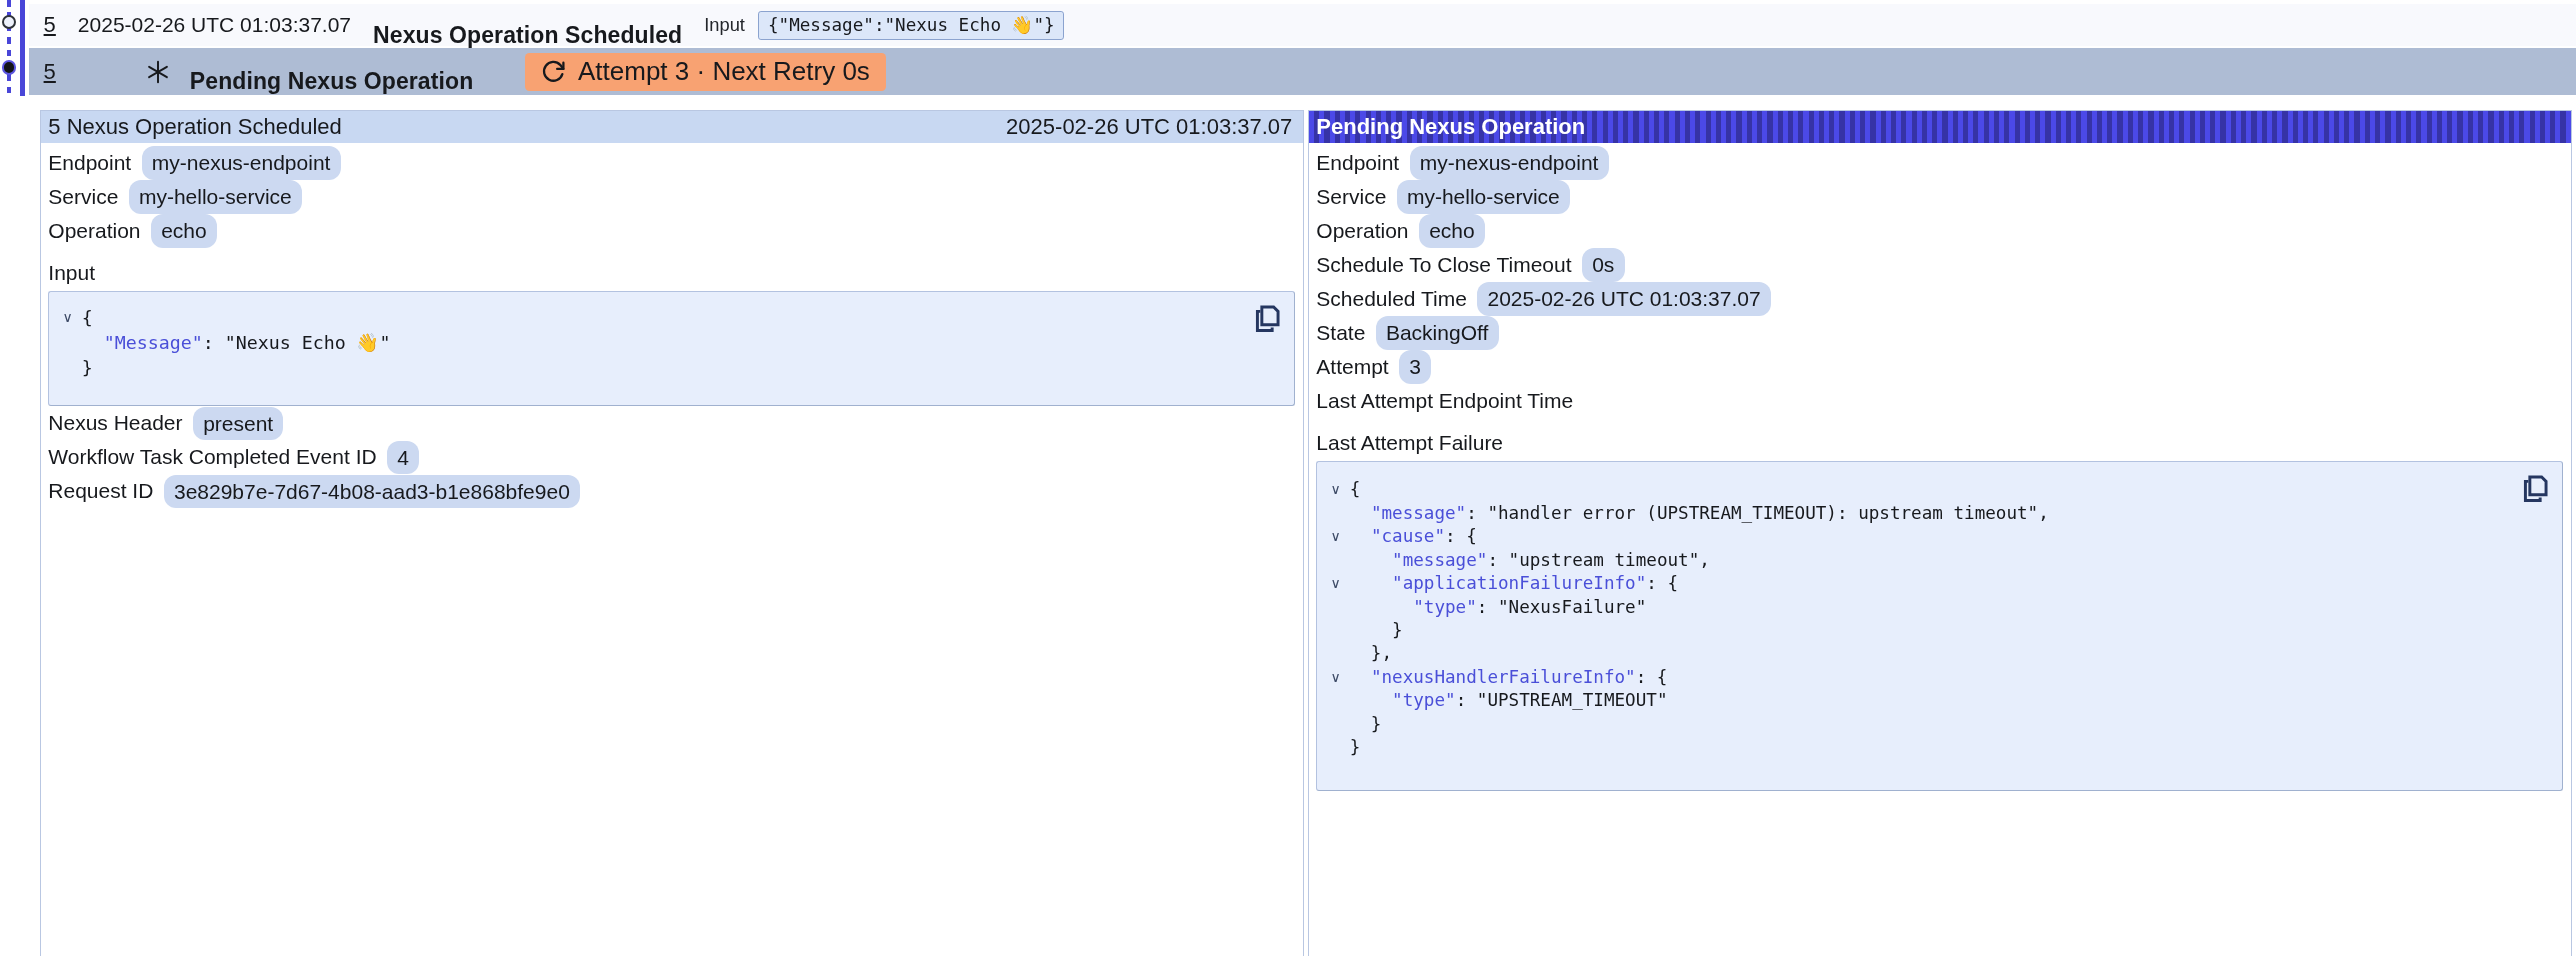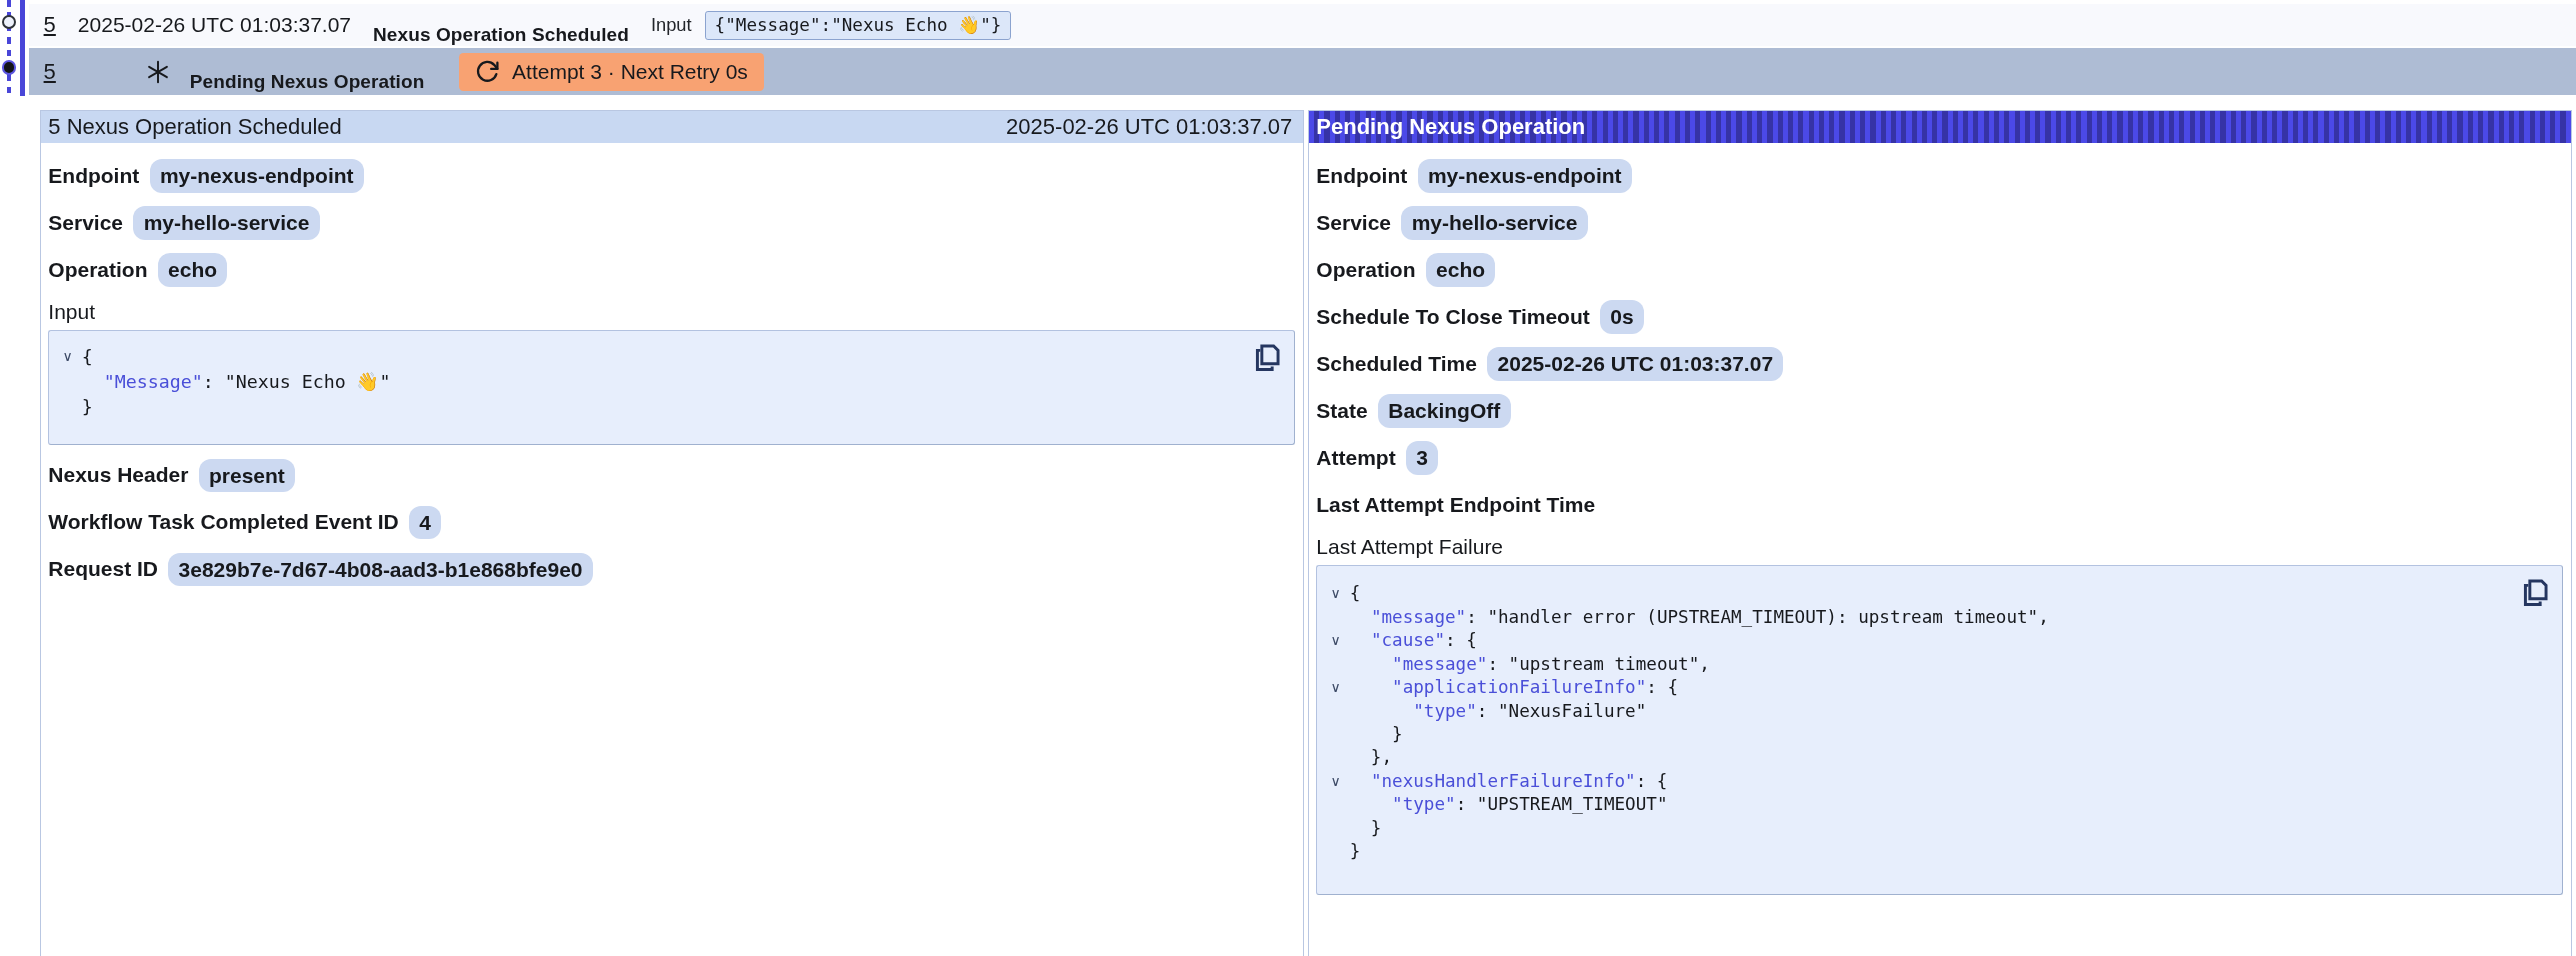--- a/index.html
+++ b/index.html
@@ -35,46 +35,46 @@
   .rail-bar{position:absolute;left:20px;top:0;width:5.1px;height:96px;background:var(--indigo);}
   .node{position:absolute;width:14.6px;height:14.6px;border-radius:50%;}
   .node-open{left:1.5px;top:14.6px;background:#eef2fb;border:2.2px solid #2f3338;}
   .node-filled{left:1.5px;top:60px;background:#141518;border:2.2px solid #5b55e0;}
   
   .erow{position:absolute;left:29px;right:0;display:flex;align-items:center;padding-left:14.6px;}
   .row1{top:4.4px;height:42px;background:var(--row-event-bg);gap:22px;}
   .row2{top:48px;height:47px;background:var(--row-pending-bg);gap:19px;}
   .evt-id{text-decoration:underline;color:var(--ink);cursor:pointer;font-size:22px;}
   .evt-time{font-size:21px;}
-  .evt-title{font-weight:700;font-size:19px;letter-spacing:0.1px;margin-top:20px;}
+  .evt-title{font-weight:700;font-size:23px;letter-spacing:0.1px;margin-top:20px;}
   .input-label{font-size:18.3px;color:#23262b;}
   .chip{
     font-family:"DejaVu Sans Mono","Liberation Mono",monospace;font-size:17.6px;
     background:var(--chip-bg);border:1.5px solid var(--chip-border);border-radius:2.9px;
     padding:3.7px 8.8px;margin-left:-8.8px;white-space:pre;
   }
   .asterisk{margin-left:70px;display:inline-flex;}
   .attempt-badge{
-    margin-left:16px;display:inline-flex;align-items:center;gap:11.7px;
-    background:var(--attempt-bg);border-radius:4.4px;padding:5.9px 16px;height:38px;font-size:21px;
+    margin-left:33px;display:inline-flex;align-items:center;gap:11.7px;
+    background:var(--attempt-bg);border-radius:4.4px;padding:5.9px 16px;height:38px;font-size:26px;
   }
   
   .panels{position:absolute;left:40px;top:110px;right:4.4px;bottom:0;display:flex;gap:4.4px;}
   .panel{flex:1;background:#fff;border:1.5px solid var(--panel-border);border-bottom:none;min-width:0;}
   .panel-header{
     height:32px;display:flex;align-items:center;justify-content:space-between;
     padding:0 10.3px 0 7.3px;font-size:22px;font-weight:500;
   }
   .panel-header.plain{background:var(--header-bg);color:var(--ink);}
   .panel-header.striped{
     background:repeating-linear-gradient(90deg,var(--stripe-light) 0 5.1px,var(--stripe-dark) 5.1px 10.3px);
     color:#ffffff;font-weight:600;
   }
   .panel-body{padding:2.9px 7.3px 17.6px 7.3px;}
-  .field{display:flex;align-items:center;gap:10.3px;margin-top:13px;min-height:34px;font-weight:bold;}
+  .field{display:flex;align-items:center;gap:10.3px;min-height:34px;}
   .flabel{white-space:nowrap;}
   .badge{background:var(--badge-bg);border-radius:12px;padding:4.4px 10.3px;line-height:25px;white-space:nowrap;}
   .link-value{text-decoration:underline;cursor:pointer;}
   .section-label{margin-top:11.7px;min-height:26px;display:flex;align-items:center;}
   .code-block{
     position:relative;margin-top:5.9px;
     background:var(--code-bg);
     border:1.5px solid var(--code-border);
     border-right-color:var(--code-border-dark);border-bottom-color:var(--code-border-dark);
     border-radius:2.9px;

